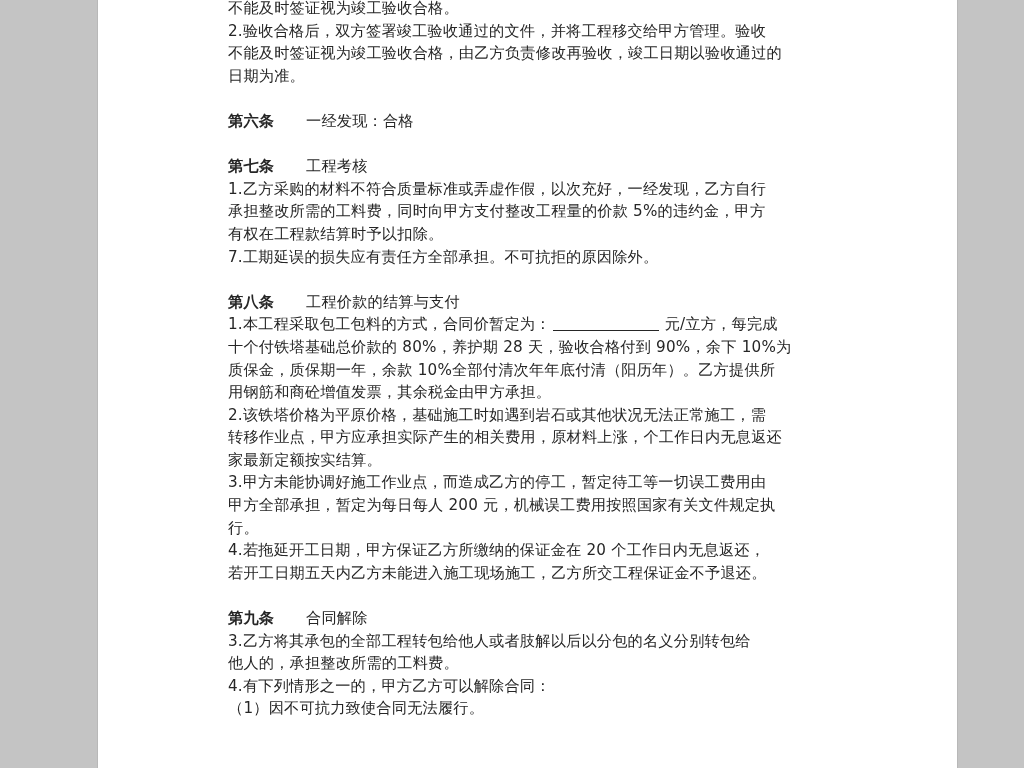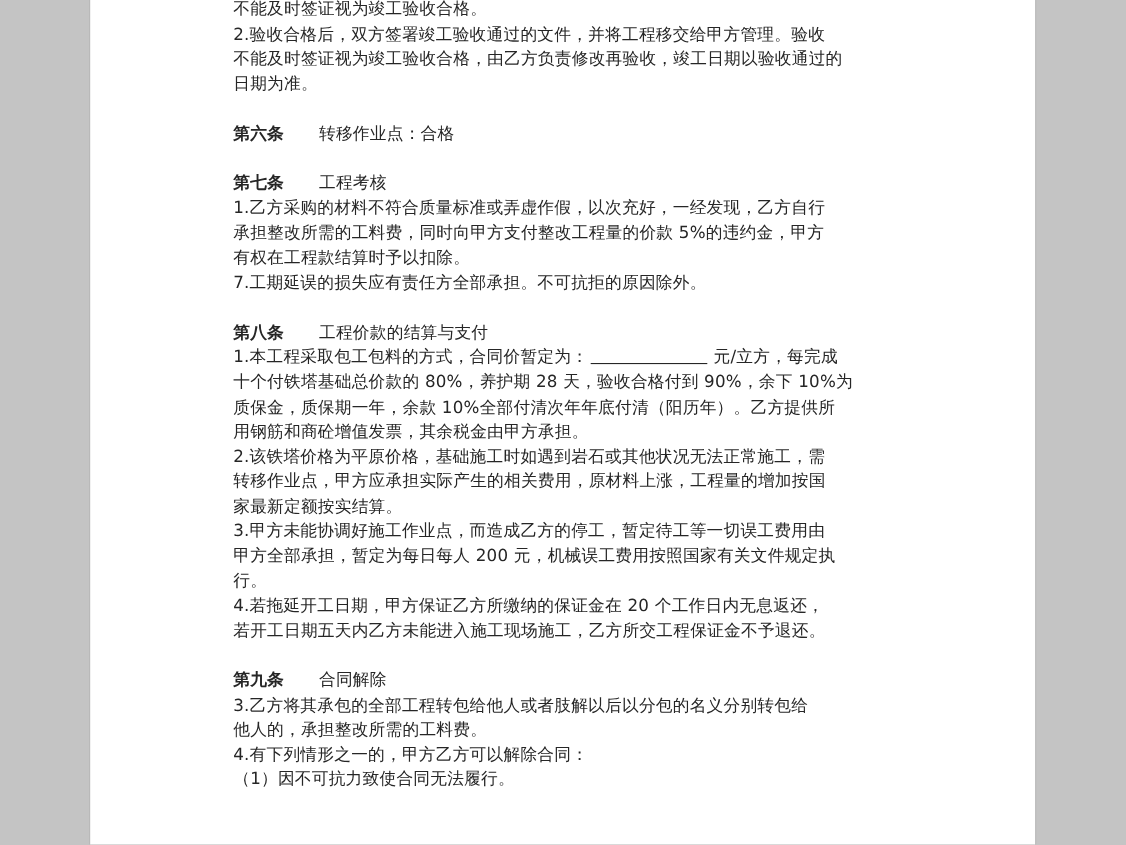--- a/index.html
+++ b/index.html
@@ -12,21 +12,21 @@
     }
     .viewer {
       position: relative;
       width: 1024px;
       height: 768px;
       background: #c4c4c4;
       overflow: hidden;
     }
     .page {
       position: absolute;
-      left: 82px;
+      left: 98px;
       top: 0;
       width: 859px;
       height: 768px;
       background: #ffffff;
       box-shadow: -1px 0 0 #b8b8b8, 1px 0 0 #b8b8b8;
       overflow: hidden;
     }
     .content {
       position: absolute;
       left: 130px;
@@ -66,21 +66,21 @@
   <div class="page">
     <div class="content">
 
       <div class="line">不能及时签证视为竣工验收合格。</div>
       <div class="line">2.验收合格后，双方签署竣工验收通过的文件，并将工程移交给甲方管理。验收</div>
       <div class="line">不能及时签证视为竣工验收合格，由乙方负责修改再验收，竣工日期以验收通过的</div>
       <div class="line">日期为准。</div>
       <div class="blank-line"></div>
 
       <div class="line heading">
-        <span class="num">第六条</span><span>转移作业点：合格</span>
+        <span class="num">第六条</span><span>一经发现：合格</span>
       </div>
       <div class="blank-line"></div>
 
       <div class="line heading">
         <span class="num">第七条</span><span>工程考核</span>
       </div>
       <div class="line">1.乙方采购的材料不符合质量标准或弄虚作假，以次充好，一经发现，乙方自行</div>
       <div class="line">承担整改所需的工料费，同时向甲方支付整改工程量的价款 5%的违约金，甲方</div>
       <div class="line">有权在工程款结算时予以扣除。</div>
       <div class="line">7.工期延误的损失应有责任方全部承担。不可抗拒的原因除外。</div>
@@ -89,21 +89,21 @@
       <div class="line heading">
         <span class="num">第八条</span><span>工程价款的结算与支付</span>
       </div>
       <div class="line">
         <span>1.本工程采取包工包料的方式，合同价暂定为：</span><span class="fill-blank"></span><span>元/立方，每完成</span>
       </div>
       <div class="line">十个付铁塔基础总价款的 80%，养护期 28 天，验收合格付到 90%，余下 10%为</div>
       <div class="line">质保金，质保期一年，余款 10%全部付清次年年底付清（阳历年）。乙方提供所</div>
       <div class="line">用钢筋和商砼增值发票，其余税金由甲方承担。</div>
       <div class="line">2.该铁塔价格为平原价格，基础施工时如遇到岩石或其他状况无法正常施工，需</div>
-      <div class="line">转移作业点，甲方应承担实际产生的相关费用，原材料上涨，工程量的增加按国</div>
+      <div class="line">转移作业点，甲方应承担实际产生的相关费用，原材料上涨，个工作日内无息返还</div>
       <div class="line">家最新定额按实结算。</div>
       <div class="line">3.甲方未能协调好施工作业点，而造成乙方的停工，暂定待工等一切误工费用由</div>
       <div class="line">甲方全部承担，暂定为每日每人 200 元，机械误工费用按照国家有关文件规定执</div>
       <div class="line">行。</div>
       <div class="line">4.若拖延开工日期，甲方保证乙方所缴纳的保证金在 20 个工作日内无息返还，</div>
       <div class="line">若开工日期五天内乙方未能进入施工现场施工，乙方所交工程保证金不予退还。</div>
       <div class="blank-line"></div>
 
       <div class="line heading">
         <span class="num">第九条</span><span>合同解除</span>

